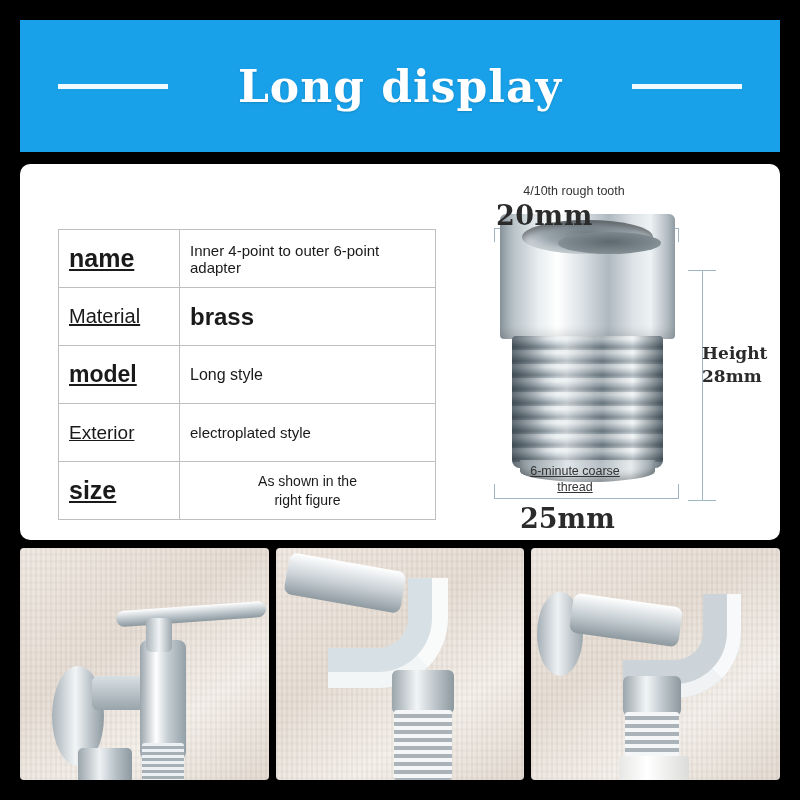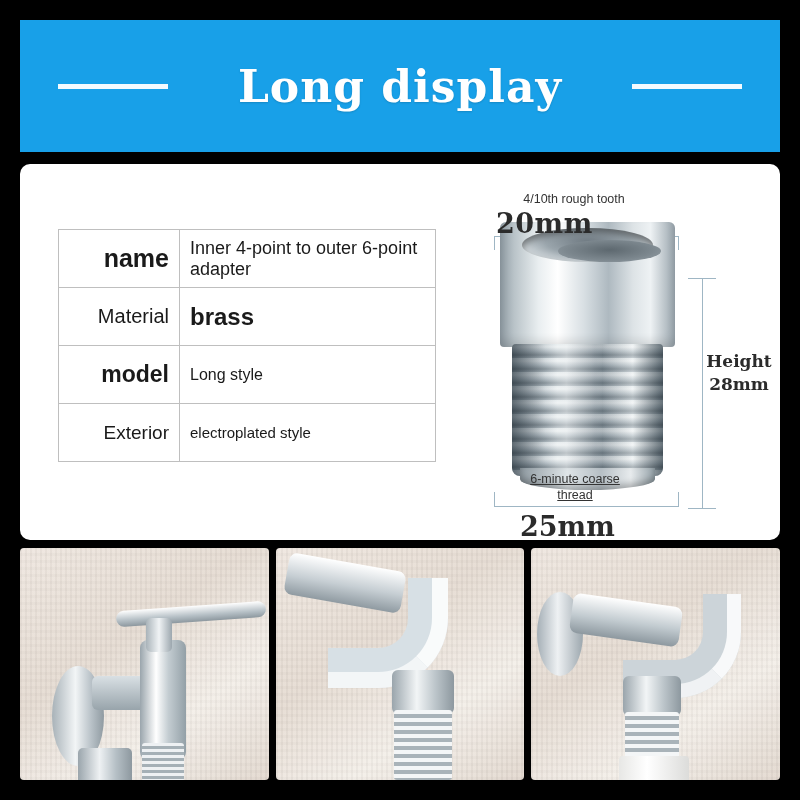--- a/index.html
+++ b/index.html
@@ -80,29 +80,30 @@
   }
   .spec-table tr { height: 58px; }
   .spec-table td {
     border: 1px solid #bfbfbf;
     padding: 0 10px;
     vertical-align: middle;
     color: #1a1a1a;
   }
   .spec-table td.key {
     width: 100px;
-    text-align: right;
+    text-align: left;
     white-space: nowrap;
+    text-decoration: underline;
   }
   .k-name   { font-size: 25px; font-weight: bold; }
   .k-model  { font-size: 23px; font-weight: bold; }
   .k-mat    { font-size: 20px; }
   .k-ext    { font-size: 19px; }
   .k-size   { font-size: 25px; font-weight: bold; }
-  .v-name   { font-size: 18px; }
+  .v-name   { font-size: 15px; }
   .v-model  { font-size: 16px; }
   .v-mat    { font-size: 24px; font-weight: bold; }
   .v-ext    { font-size: 15px; }
   .v-size   { font-size: 14px; text-align: center; line-height: 1.35; }
 
   
   .watermark {
     position: absolute;
     left: 175px;
     top: 74px;
@@ -111,21 +112,21 @@
     color: #dcdcdc;
     letter-spacing: 2px;
     white-space: nowrap;
     user-select: none;
   }
 
   
   .diagram {
     position: absolute;
     left: 430px;
-    top: 16px;
+    top: 8px;
     width: 330px;
     height: 319px;
   }
 
   
   .guide {
     position: absolute;
     background: #9fb6c4;
   }
   .guide.h { height: 1px; }
@@ -142,21 +143,20 @@
     letter-spacing: 0.5px;
   }
   .dim-bottom {
     left: 70px; top: 331px;
     font-size: 27px; font-weight: bold;
   }
   .dim-height {
     left: 252px; top: 170px;
     font-size: 17px; font-weight: bold;
     line-height: 1.35;
-    text-align: center;
     width: 74px;
   }
   .label-small {
     position: absolute;
     font-family: "Liberation Sans", sans-serif;
     font-size: 12.5px;
     color: #333;
     text-align: center;
   }
   .lab-rough { left: 34px; top: 12px; width: 180px; }
@@ -393,20 +393,25 @@
         <td class="v-mat">brass</td>
       </tr>
       <tr>
         <td class="key k-model">model</td>
         <td class="v-model">Long style</td>
       </tr>
       <tr>
         <td class="key k-ext">Exterior</td>
         <td class="v-ext">electroplated style</td>
       </tr>
+      <tr>
+        <td class="key k-size">size</td>
+        <td class="v-size" style="white-space: pre-line;">As shown in the
+right figure</td>
+      </tr>
     </tbody>
       </table>
 
     <div class="diagram">
 
       <div class="guide h" style="left:44px; top:56px; width:185px;"></div>
       <div class="guide v" style="left:44px; top:56px; height:14px;"></div>
       <div class="guide v" style="left:228px; top:56px; height:14px;"></div>
 
       <div class="guide h" style="left:44px; top:326px; width:185px;"></div>

